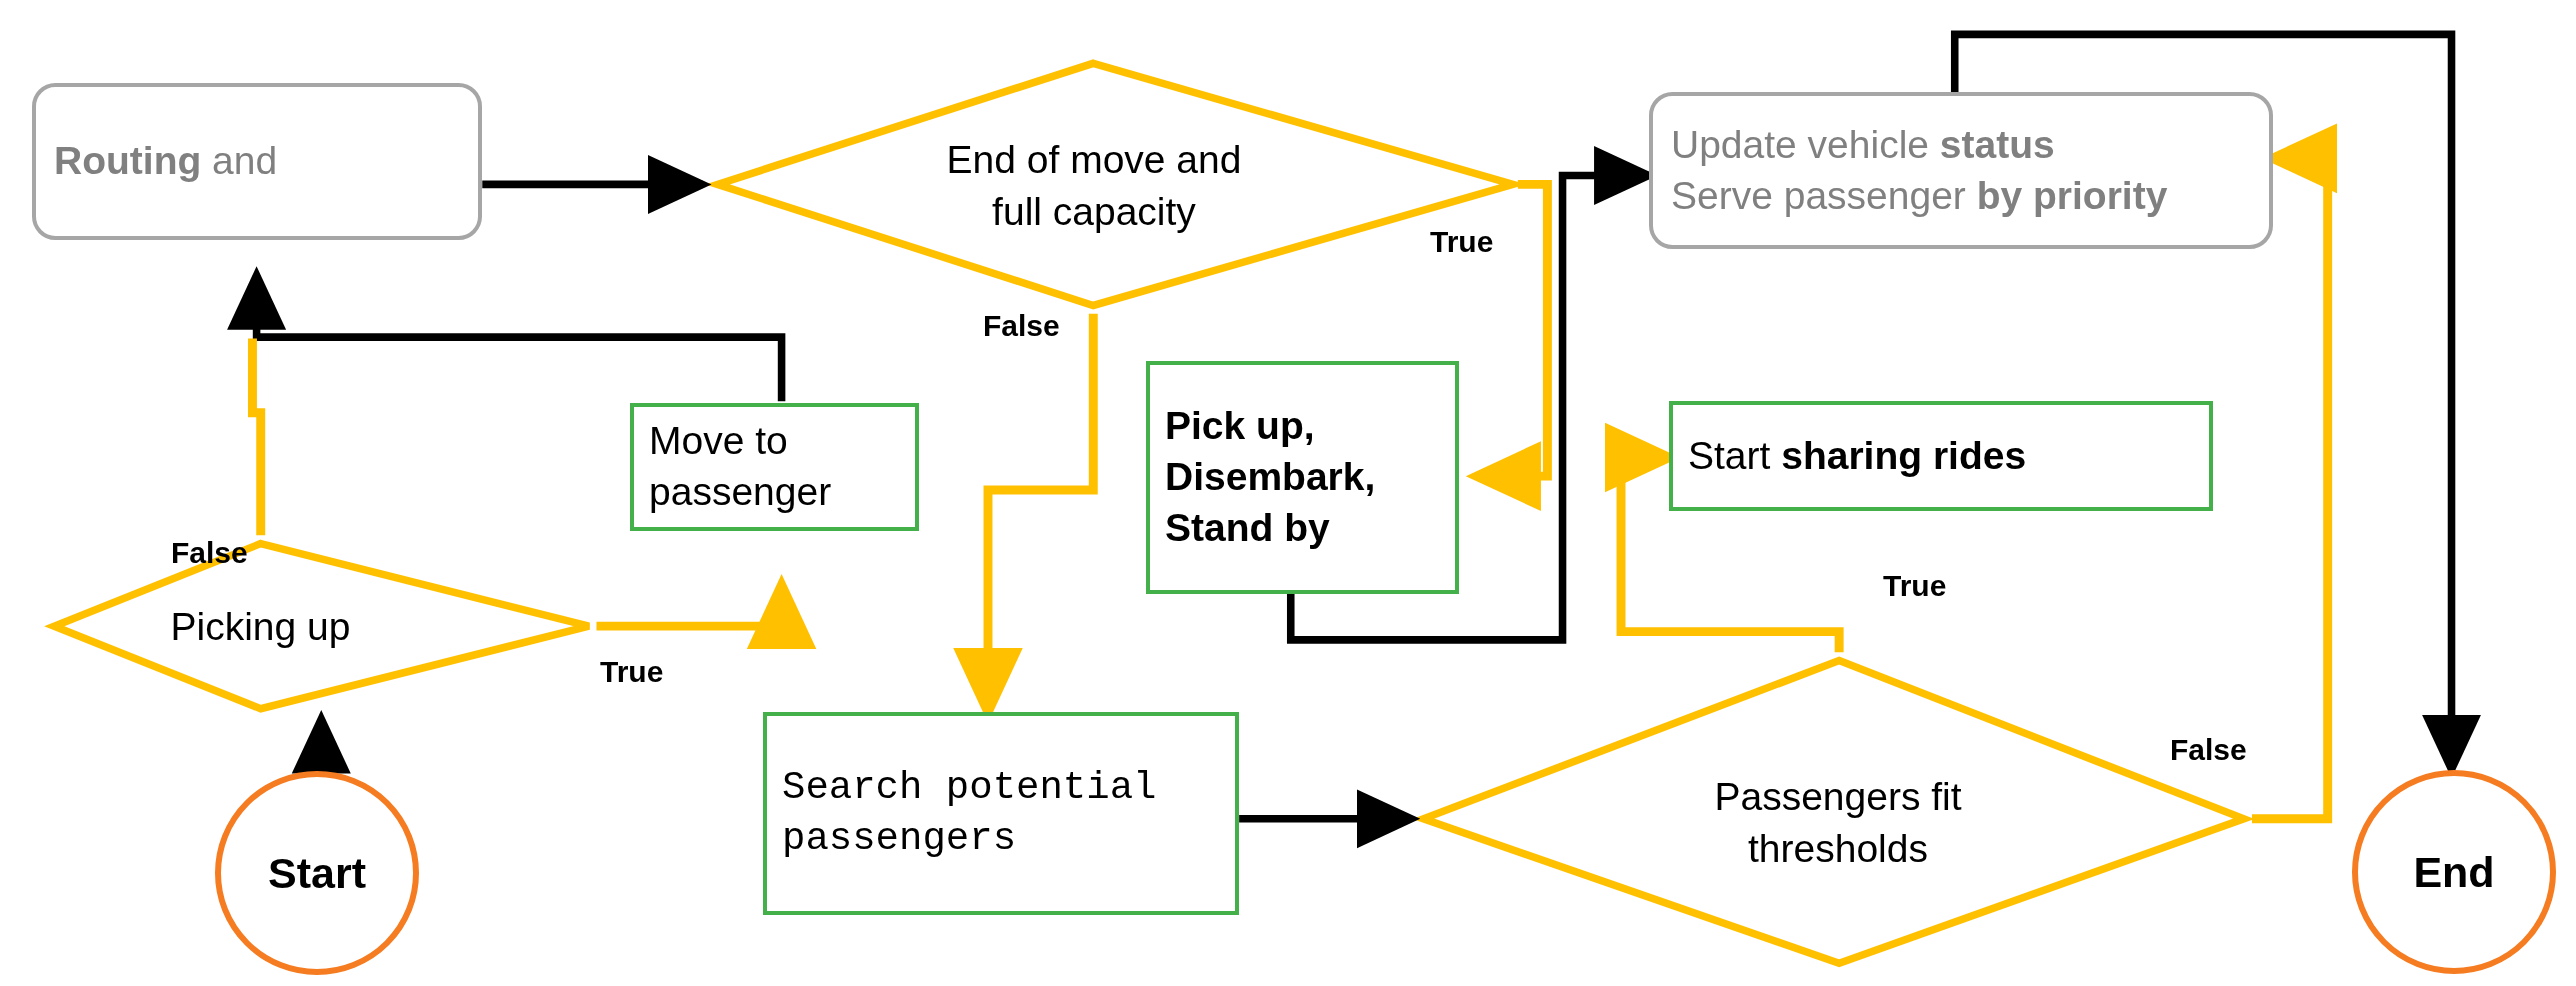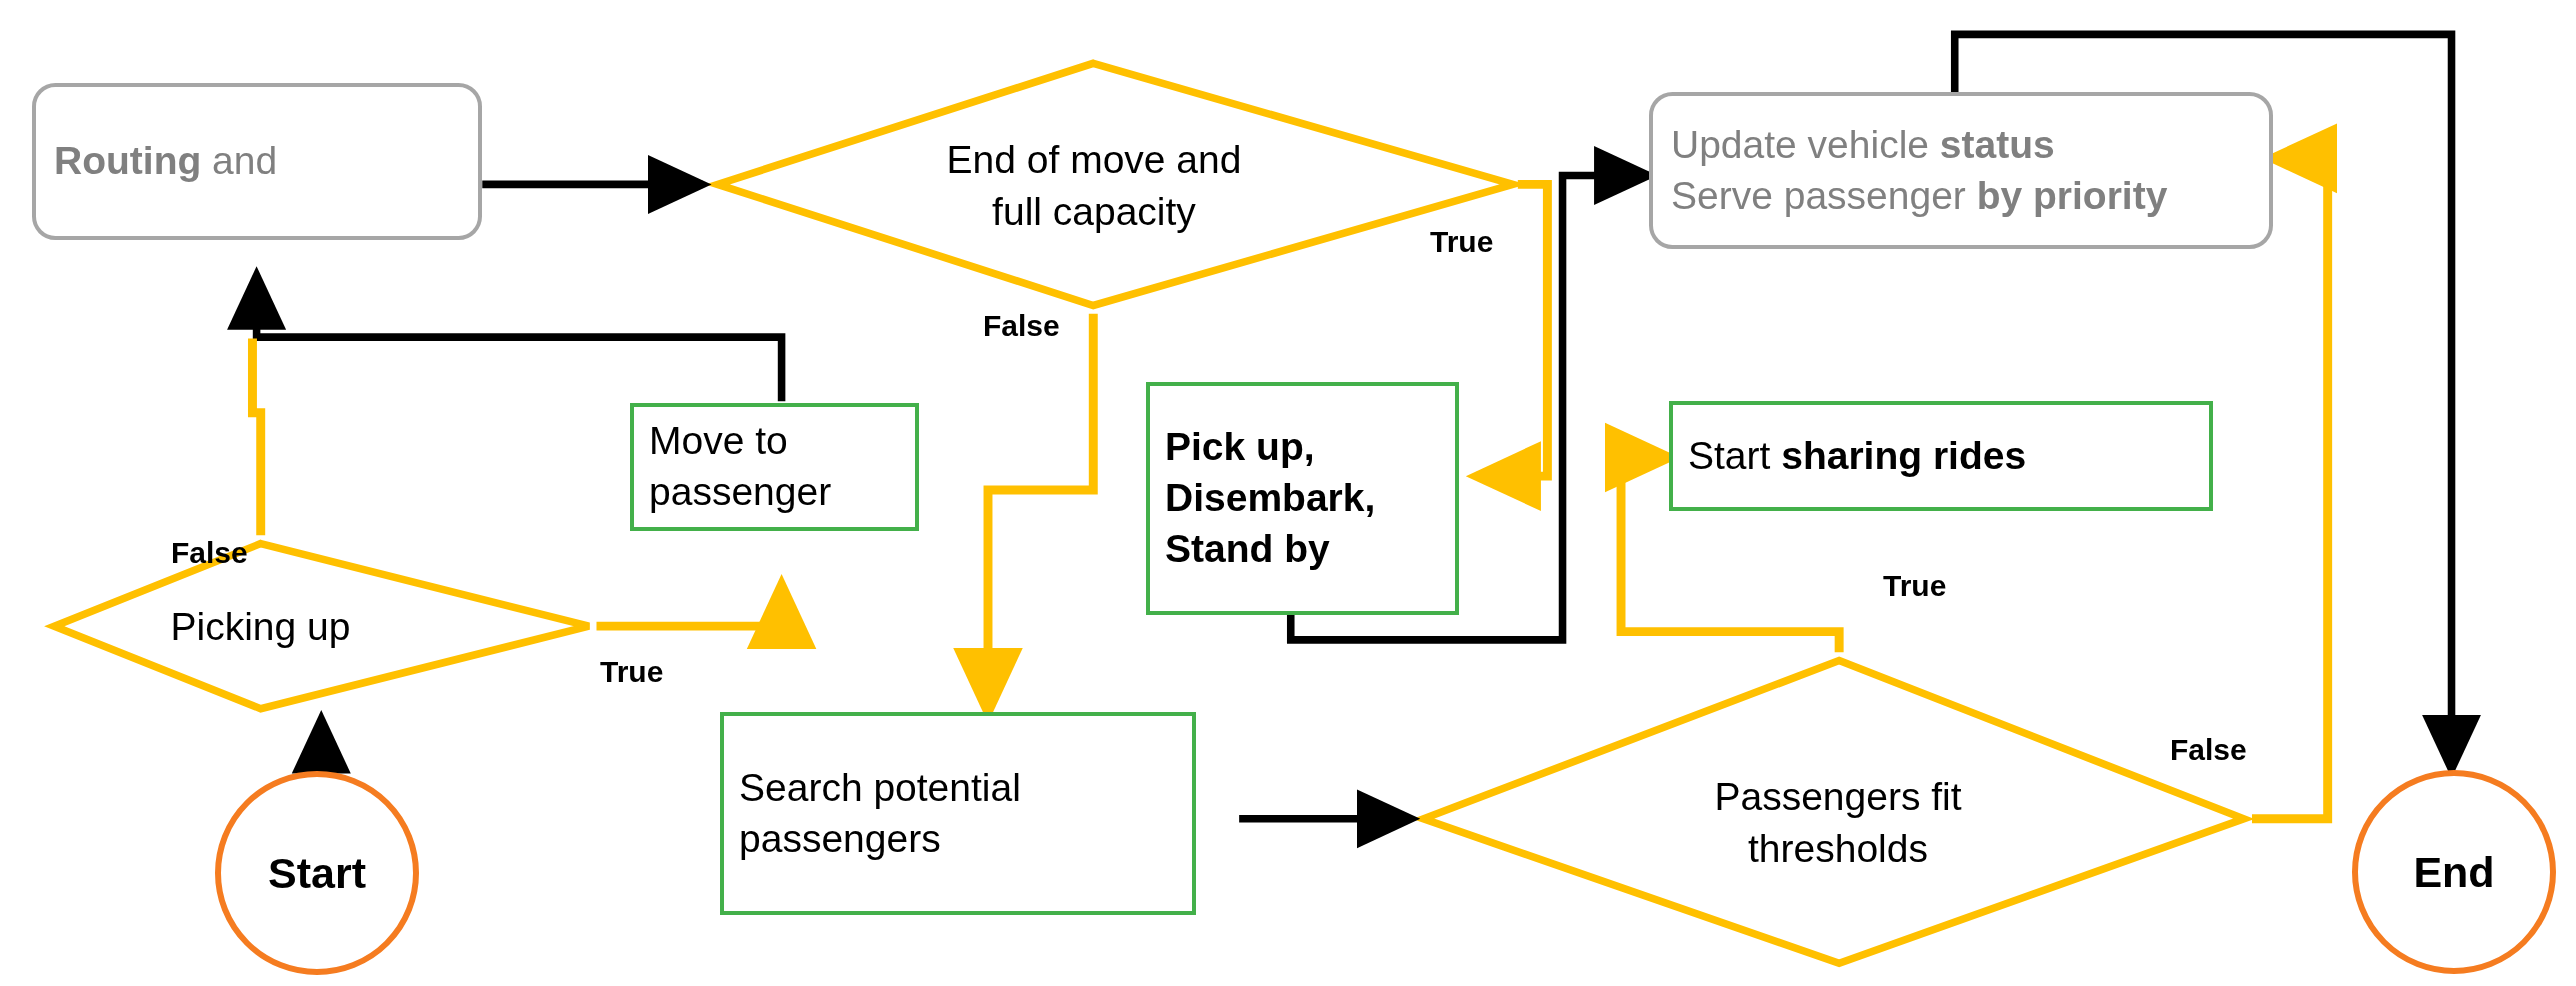--- a/index.html
+++ b/index.html
@@ -141,25 +141,25 @@
   </div>
 
   <div class="node proc-grey" style="left:1649px;top:92px;width:624px;height:157px;">
     <div class="txt"><span>Update vehicle </span><b>status</b><br><span>Serve passenger </span><b>by priority</b></div>
   </div>
 
   <div class="node proc-green" style="left:630px;top:403px;width:289px;height:128px;">
     <div class="txt"><span>Move to</span><br><span>passenger</span></div>
   </div>
 
-  <div class="node proc-green bold" style="left:1146px;top:361px;width:313px;height:233px;margin-top:21px;">
+  <div class="node proc-green bold" style="left:1146px;top:361px;width:313px;height:233px;">
     <div class="txt"><span>Pick up,</span><br><span>Disembark,</span><br><span>Stand by</span></div>
   </div>
 
-  <div class="node proc-green" style="left:720px;top:712px;width:476px;height:203px;">
+  <div class="node proc-green" style="left:763px;top:712px;width:476px;height:203px;font-family:Liberation Mono, monospace;">
     <div class="txt"><span>Search potential</span><br><span>passengers</span></div>
   </div>
 
   <div class="node proc-green" style="left:1669px;top:401px;width:544px;height:110px;">
     <div class="txt"><span>Start </span><b>sharing rides</b></div>
   </div>
 
   <div class="node decision" style="left:812px;top:103px;width:564px;height:165px;">
     <div class="txt"><span>End of move and</span><br><span>full capacity</span></div>
   </div>

